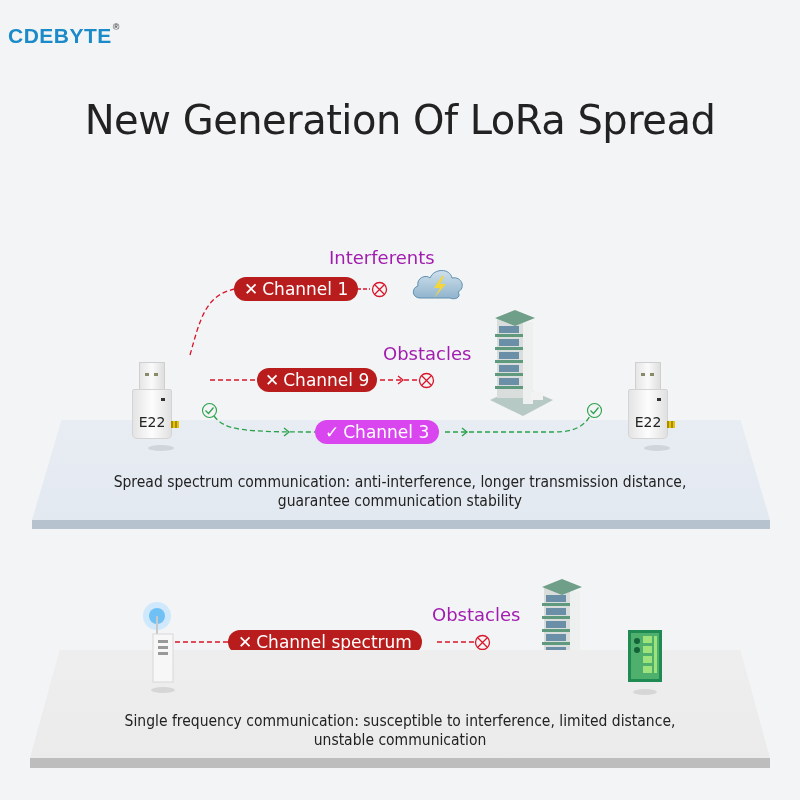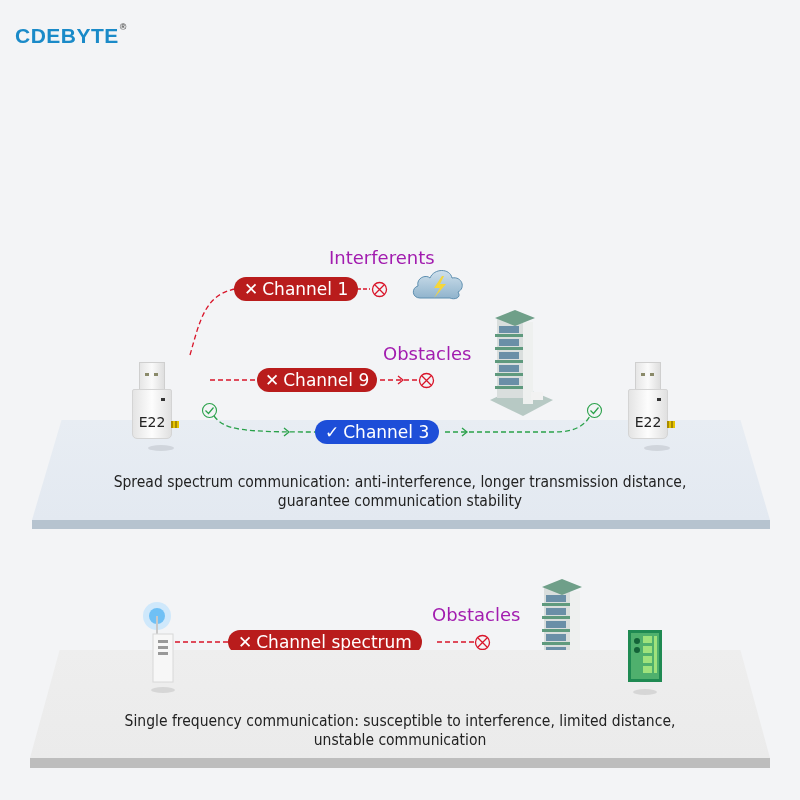--- a/index.html
+++ b/index.html
@@ -1,46 +1,47 @@
 <!DOCTYPE html>
 <html><head>
 <meta charset="utf-8">
 <style>
   html, body { margin:0; padding:0; }
   body { width:800px; height:800px; background:#f3f4f6; position:relative; overflow:hidden;
          font-family:"Liberation Sans", "DejaVu Sans", sans-serif; color:#222; }
   .abs { position:absolute; }
-  .logo { left:15px; top:24px; font-weight:bold; font-size:21px; color:#1a8ac8; letter-spacing:0.5px; font-family:"Liberation Sans", sans-serif; }
+  .logo { left:8px; top:24px; font-weight:bold; font-size:21px; color:#1a8ac8; letter-spacing:0.5px; font-family:"Liberation Sans", sans-serif; }
   .logo sup { font-size:9px; color:#555; vertical-align:top; position:relative; top:-2px; margin-left:1px; }
   .title { left:0; width:800px; text-align:center; font-size:40px; line-height:50px; color:#222; top:95px; font-family:"DejaVu Sans", sans-serif; letter-spacing:-0.5px; }
   .platform1 { left:32px; top:420px; width:738px; height:100px; background:linear-gradient(#e8edf3,#e3e9f1); clip-path:polygon(4% 0, 96% 0, 100% 100%, 0 100%); }
   .base1 { left:32px; top:520px; width:738px; height:9px; background:#b6c3cf; }
   .platform2 { left:30px; top:650px; width:740px; height:108px; background:linear-gradient(#eeeeee,#ebebeb); clip-path:polygon(4% 0, 96% 0, 100% 100%, 0 100%); }
   .base2 { left:30px; top:758px; width:740px; height:10px; background:#bdbdbd; }
   .caption { width:800px; left:0; text-align:center; font-size:15px; line-height:19px; color:#222; font-family:"DejaVu Sans", sans-serif; transform:scaleX(0.93); }
   .pill { height:24px; border-radius:12px; color:#fff; font-size:17px; line-height:24px; padding:0 10px; white-space:nowrap; font-family:"DejaVu Sans", sans-serif; }
   .pill.red { background:#b91c1c; }
-  .pill.green { background:#1d4ed8; }
+  .pill.green { background:#d946ef; }
   .pill .mark { font-weight:bold; margin-right:4px; }
   .redlabel { color:#a21caf; font-size:18px; font-family:"DejaVu Sans", sans-serif; }
   .dongle { width:58px; }
   .usb { width:24px; height:26px; margin-left:7px; background:linear-gradient(90deg,#e6e6e6,#fafafa,#dedede); border:1px solid #cfcfcf; border-bottom:none; position:relative; }
   .usb::before, .usb::after { content:""; position:absolute; top:10px; width:4px; height:3px; background:#8a8a6a; }
   .usb::before { left:5px; } .usb::after { left:14px; }
   .body { width:38px; height:48px; background:linear-gradient(90deg,#e4e4e4,#fdfdfd,#e0e0e0); border:1px solid #d4d4d4; border-radius:2px 2px 5px 5px; position:relative; }
   .body .led { position:absolute; right:6px; top:8px; width:4px; height:3px; background:#333; }
   .body .lbl { position:absolute; left:0; right:0; bottom:8px; text-align:center; font-size:14px; color:#222; font-family:"DejaVu Sans", sans-serif; }
   .body .ant { position:absolute; right:-8px; bottom:10px; width:8px; height:7px; background:repeating-linear-gradient(90deg,#a88a00 0 2px,#e6c400 2px 4px); }
   .shadow { width:26px; height:6px; border-radius:50%; background:#d0d5dc; margin:6px auto 0; }
 </style>
 </head>
 <body>
 
 <div class="abs logo"><span>CDEBYTE</span><sup>®</sup></div>
 <div class="abs title">
+  <div>New Generation Of LoRa Spread</div>
 </div>
 
 <div class="abs platform1"></div>
 <div class="abs base1"></div>
 
 <svg class="abs" style="left:0;top:0;" width="800" height="800">
 
   <path d="M190 355 C200 320 205 295 235 289" fill="none" stroke="#d9152a" stroke-width="1.3" stroke-dasharray="5,3"></path>
   <line x1="357" y1="289" x2="370" y2="289" stroke="#d9152a" stroke-width="1.3" stroke-dasharray="4,2"></line>
 

